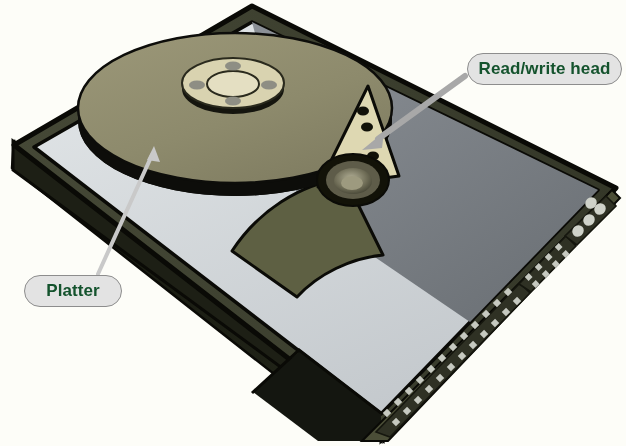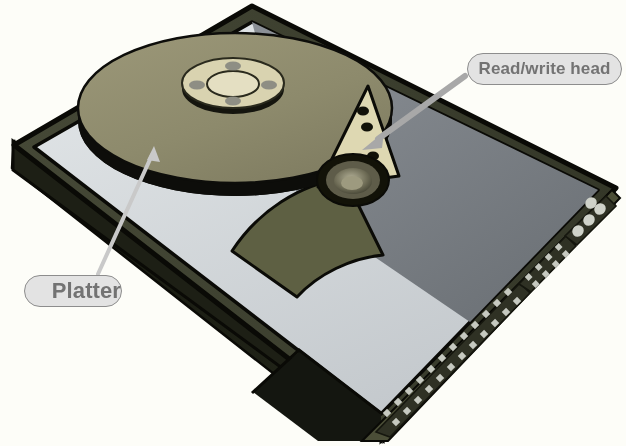--- a/index.html
+++ b/index.html
@@ -24,40 +24,39 @@
   }
   .callout {
     position: absolute;
     display: flex;
     align-items: center;
     justify-content: center;
     box-sizing: border-box;
     background: #e3e3e3;
     border: 1.6px solid #8d8d8d;
     border-radius: 999px;
-    color: #737373;
+    color: #14532d;
     font-family: "Liberation Sans", sans-serif;
     font-weight: bold;
     white-space: nowrap;
     letter-spacing: 0.1px;
   }
   #callout-head {
     left: 467px;
     top: 53px;
     width: 155px;
     height: 32px;
     font-size: 17px;
   }
   #callout-platter {
     left: 24px;
     top: 275px;
     width: 98px;
     height: 32px;
-    font-size: 22px;
-    justify-content: flex-end;
+    font-size: 17px;
   }
 </style>
 </head>
 <body>
 
 <div id="stage">
 
   <svg id="art" viewBox="0 0 626 446">
     <defs>
       <linearGradient id="gradBaseLight" x1="0" y1="0" x2="0.6" y2="1">

